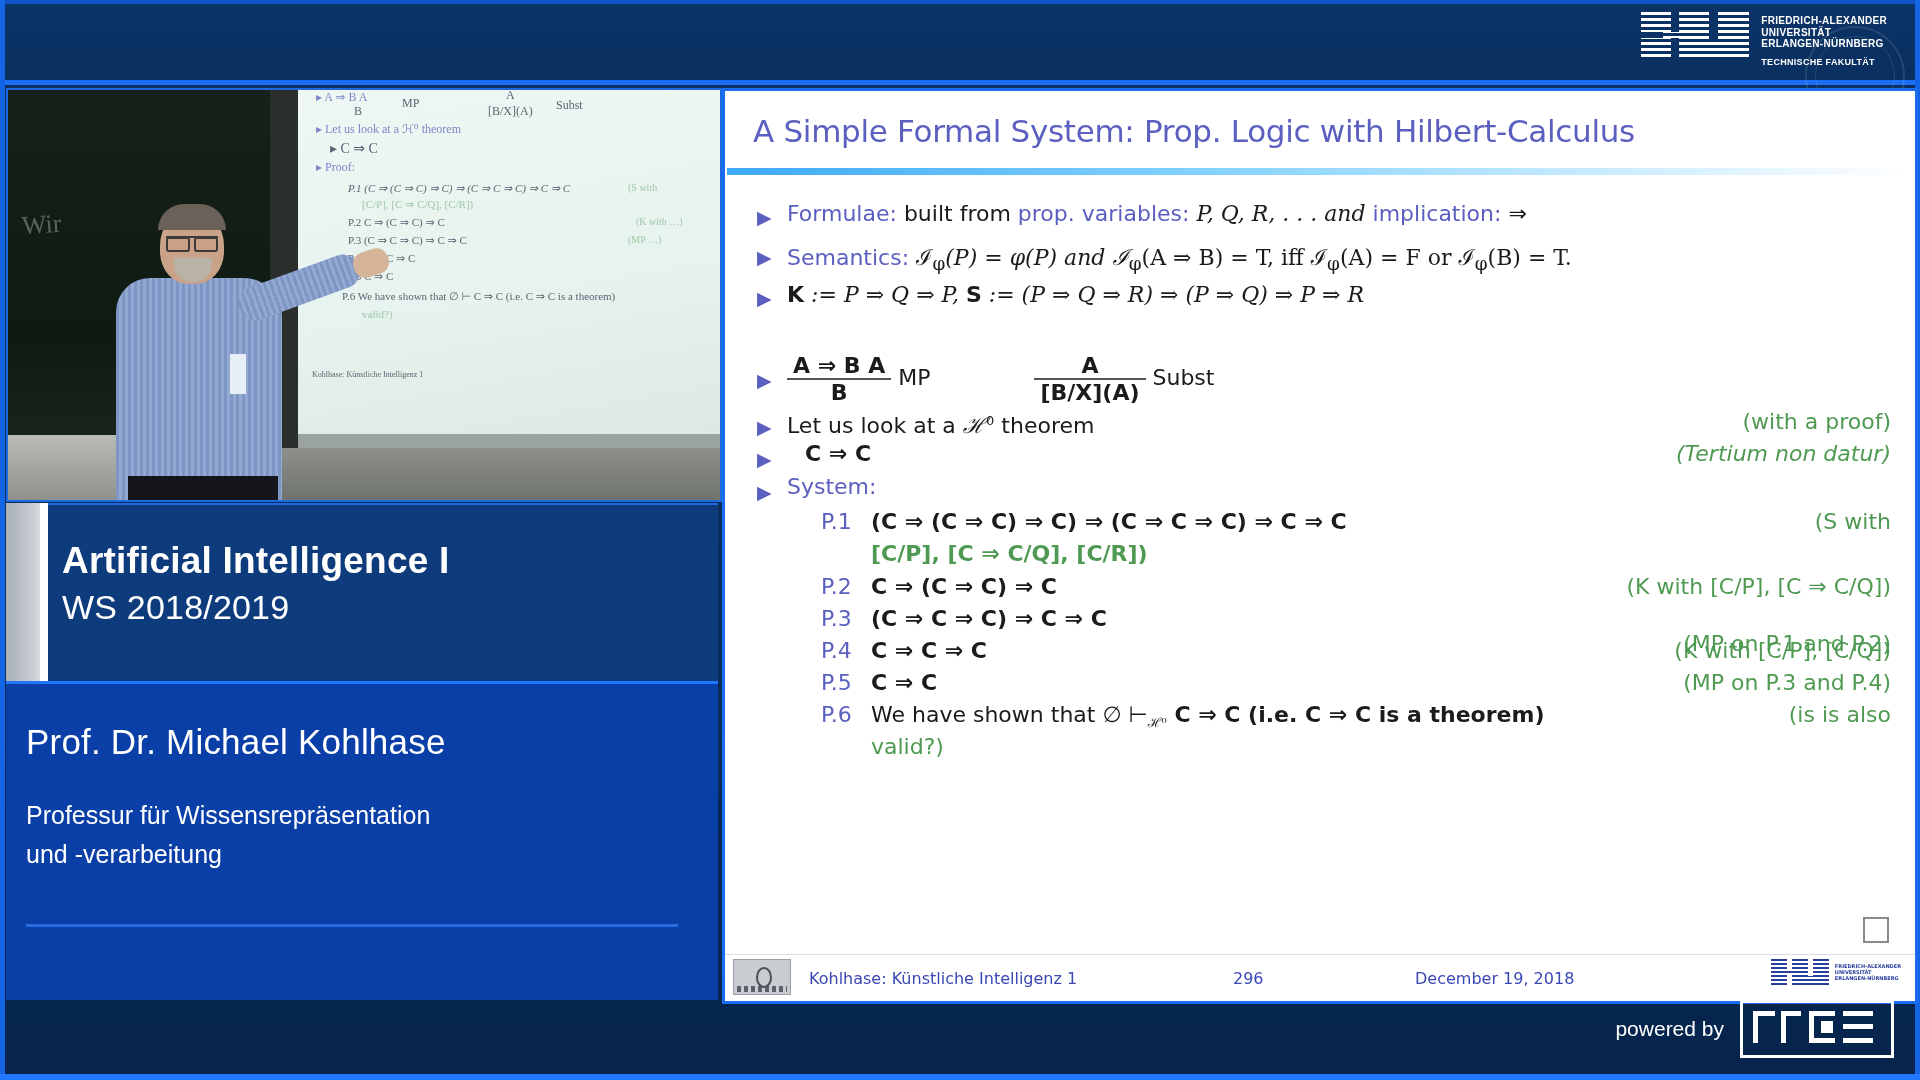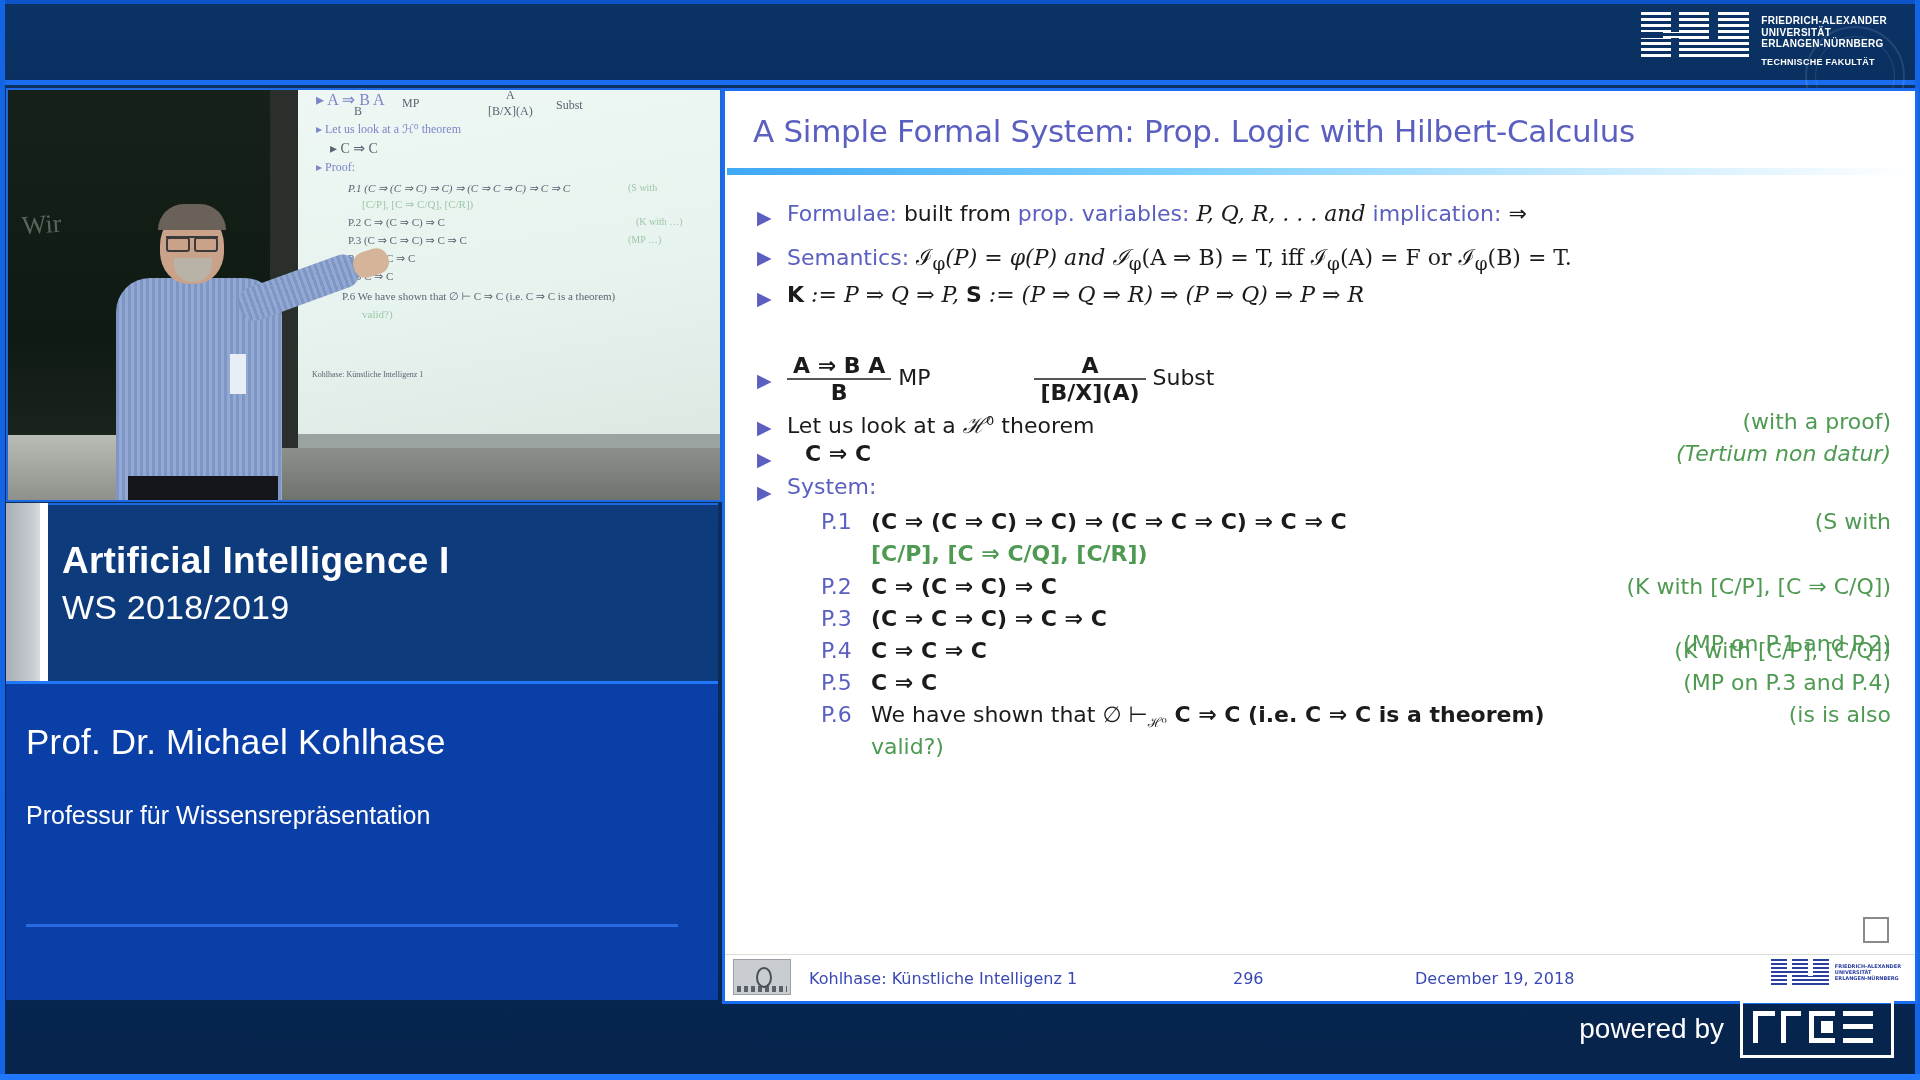--- a/index.html
+++ b/index.html
@@ -136,21 +136,21 @@
   .proj-icon:before{content:"";position:absolute;left:3px;bottom:2px;width:50px;height:6px;
     background:repeating-linear-gradient(90deg,#5a6068 0px,#5a6068 4px,#c9cdd2 4px,#c9cdd2 7px);}
 
   
   .cursor{position:absolute;left:1190px;top:660px;width:0;height:0;
     border-left:2px solid transparent;}
   .cursor svg{display:block;}
 
   
   .powered{position:absolute;right:26px;bottom:22px;display:flex;align-items:center;gap:16px;}
-  .powered-label{color:#ffffff;font-size:28px;}
+  .powered-label{color:#ffffff;font-size:21px;}
   .rrze{width:148px;height:52px;border:3px solid #ffffff;position:relative;}
   .rrze i{position:absolute;background:#ffffff;display:block;}
 </style>
 </head>
 <body>
 
 <div class="stage">
 
   <div class="frame-edge edge-top"></div>
   <div class="frame-edge edge-left"></div>
@@ -175,21 +175,21 @@
         <div class="fau-fak">TECHNISCHE FAKULTÄT</div>
       </div>
     </div>
   </div>
 
   <div class="video">
     <div class="vid-board"></div>
     <div class="vid-chalk">Wir</div>
     <div class="vid-wallL"></div>
     <div class="vid-screen">
-      <div class="mini b" style="left:18px;top:4px;font-size:16px;">▸ A ⇒ B  A</div>
+      <div class="mini b" style="left:18px;top:4px;font-size:12px;">▸ A ⇒ B  A</div>
       <div class="mini k" style="left:56px;top:18px;font-size:12px;">B</div>
       <div class="mini k" style="left:104px;top:10px;font-size:12px;">MP</div>
       <div class="mini k" style="left:208px;top:2px;font-size:12px;">A</div>
       <div class="mini k" style="left:190px;top:18px;font-size:12px;">[B/X](A)</div>
       <div class="mini k" style="left:258px;top:12px;font-size:12px;">Subst</div>
       <div class="mini b" style="left:18px;top:36px;font-size:12px;">▸ Let us look at a ℋ⁰ theorem</div>
       <div class="mini k" style="left:32px;top:54px;font-size:14px;">▸  C ⇒ C</div>
       <div class="mini b" style="left:18px;top:74px;font-size:12px;">▸ Proof:</div>
       <div class="mini k" style="left:50px;top:96px;font-size:11px;font-style:italic;">P.1 (C ⇒ (C ⇒ C) ⇒ C) ⇒ (C ⇒ C ⇒ C) ⇒ C ⇒ C</div>
       <div class="mini g" style="left:64px;top:112px;font-size:11px;">[C/P], [C ⇒ C/Q], [C/R])</div>
@@ -224,20 +224,21 @@
   <div class="tp-white"></div>
   <div class="tp-inner">
     <div class="course-title">Artificial Intelligence I</div>
     <div class="course-term">WS 2018/2019</div>
   </div>
 
   <div class="presenter">
     <div class="pres-name">Prof. Dr. Michael Kohlhase</div>
     <div class="pres-role">
       <div>Professur für Wissensrepräsentation</div>
+      <div>und -verarbeitung</div>
     </div>
     <div class="pres-rule"></div>
   </div>
 
   <div class="slide">
 
     <div class="slide-title">A Simple Formal System:  Prop.  Logic with Hilbert-Calculus</div>
     <div class="slide-rule"></div>
 
     <span class="tri" style="left:32px;top:115px;">▶</span>

